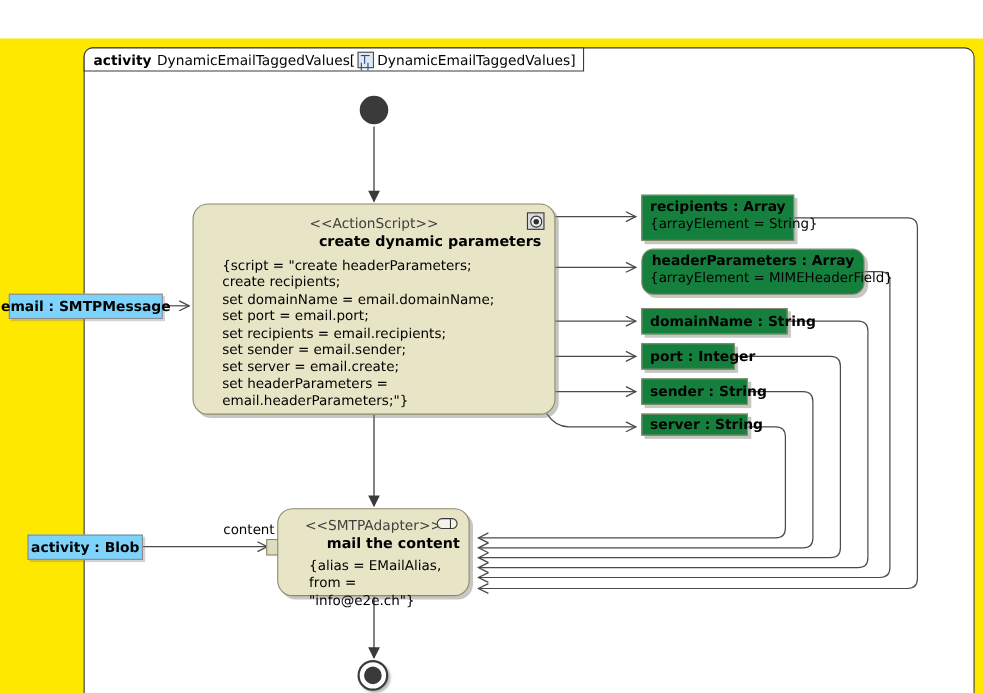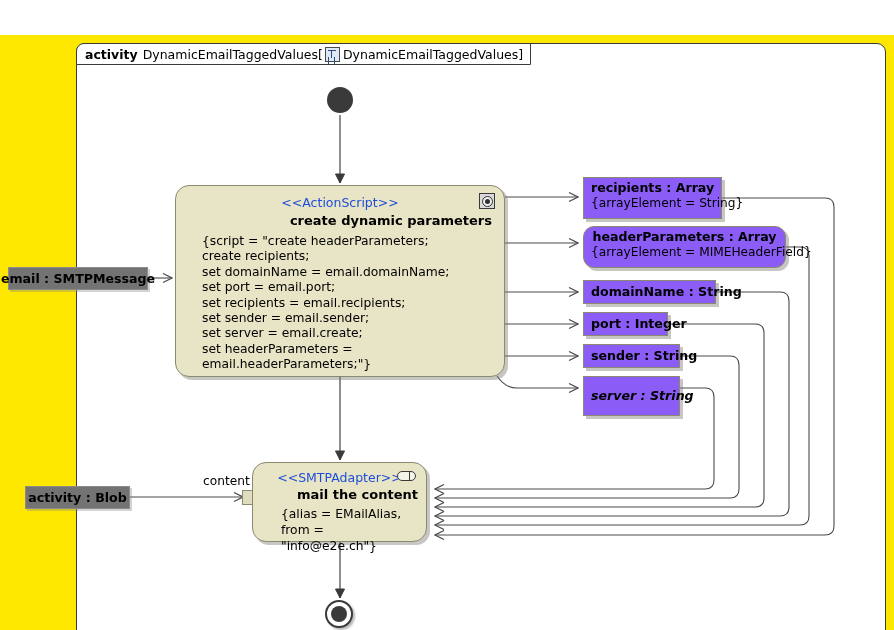--- a/index.html
+++ b/index.html
@@ -53,21 +53,21 @@
 
   
   .node{
     position:absolute;box-sizing:border-box;
     background:#E8E4C6;border:1.1px solid #8a8a6e;
     box-shadow:3px 3px 0 rgba(120,120,110,.42);
     color:#000;
   }
   .node.round{border-radius:14px;}
 
-  .stereo{color:#1d4ed8;font-size:12.5px;text-align:center;}
+  .stereo{color:#404040;font-size:12.5px;text-align:center;}
   .nname{font-weight:bold;font-size:13px;text-align:right;}
   .nbody{font-size:12.3px;line-height:15.4px;}
 
   
   #action-node{left:175px;top:150px;width:330px;height:192px;padding:9px 12px 0 12px;}
   #action-node .stereo{margin-bottom:3px;}
   #action-node .nname{margin-bottom:6px;}
   #action-node .nbody{padding-left:14px;}
 
   
@@ -90,32 +90,32 @@
   }
   .icon-adapter{
     position:absolute;right:10px;top:8px;width:19px;height:10px;
     border:1.2px solid #3a3a3a;border-radius:5px;background:#f3f3ea;box-sizing:border-box;
   }
   .icon-adapter i{position:absolute;left:11px;top:0;width:1.2px;height:8px;background:#3a3a3a;}
 
   
   .pin{
     position:absolute;box-sizing:border-box;
-    background:#8b5cf6;border:1.1px solid #8a8a6e;
+    background:#15803d;border:1.1px solid #8a8a6e;
     box-shadow:3px 3px 0 rgba(120,120,110,.42);
     padding:2px 7px 3px 7px;
   }
   .pin .t{font-weight:bold;font-size:12.6px;text-align:center;white-space:nowrap;}
   .pin .c{font-size:12.2px;white-space:nowrap;margin-top:1px;}
   .pin.one-line{display:flex;align-items:center;}
 
   
   .param{
     position:absolute;box-sizing:border-box;
-    background:#737373;border:1.2px solid #8b8b8b;
+    background:#7dd3fc;border:1.2px solid #8b8b8b;
     box-shadow:2px 2px 0 rgba(130,130,130,.35);
     display:flex;align-items:center;justify-content:center;
     font-weight:bold;font-size:12.6px;color:#000;white-space:nowrap;
   }
 
   
   .inpin{
     position:absolute;box-sizing:border-box;
     background:#E0DCC0;border:1.1px solid #8a8a6e;
     width:13px;height:15px;
@@ -263,21 +263,21 @@
   </div>
 
   <div class="pin one-line" style="left:583px;top:277px;width:85px;height:24px;">
     <div class="t">port : Integer</div>
   </div>
 
   <div class="pin one-line" style="left:583px;top:309px;width:97px;height:24px;">
     <div class="t">sender : String</div>
   </div>
 
-  <div class="pin one-line" style="left:583px;top:341px;width:97px;height:40px;font-style:italic;">
+  <div class="pin one-line" style="left:583px;top:341px;width:97px;height:20px;">
     <div class="t">server : String</div>
   </div>
 
   <div class="param" style="left:8px;top:232px;width:140px;height:23px;">email : SMTPMessage</div>
 
   <div class="param" style="left:25px;top:451px;width:105px;height:23px;">activity : Blob</div>
 
 </div>
 
 </body></html>

